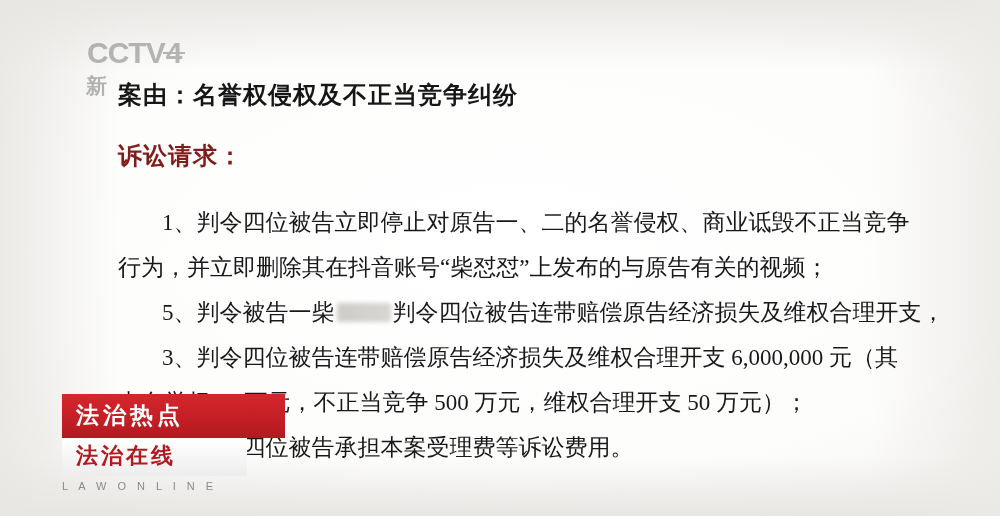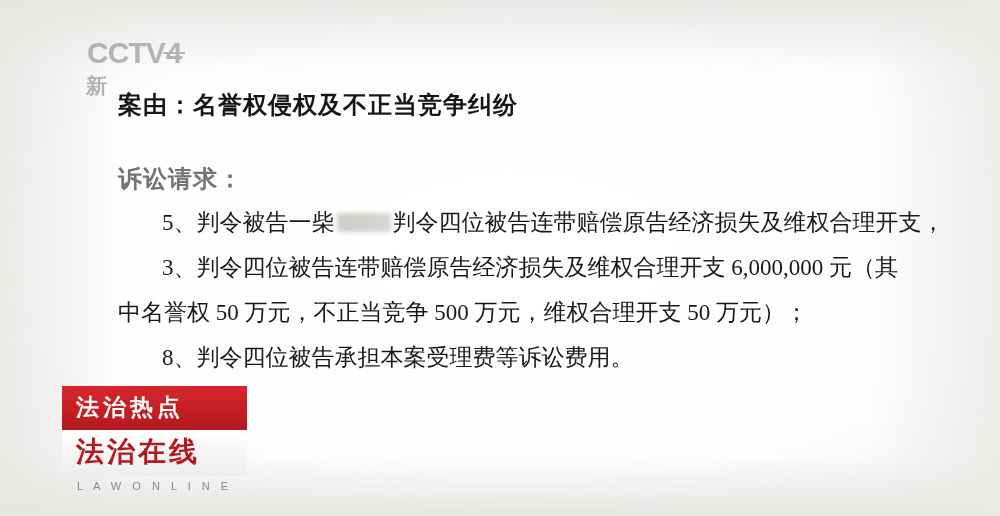--- a/index.html
+++ b/index.html
@@ -46,35 +46,35 @@
   }
   .paper-shade-right {
     position: absolute;
     right: 0; top: 0; width: 130px; height: 516px;
     background: linear-gradient(to left, #eceae7 0%, rgba(255,255,255,0) 100%);
     opacity: .85;
   }
   .case-cause {
     position: absolute;
     left: 118px;
-    top: 89px;
+    top: 79px;
     font-size: 24px;
     font-weight: 700;
     letter-spacing: 1px;
     color: #161616;
     filter: blur(.25px);
   }
   .heading {
     position: absolute;
     left: 118px;
-    top: 163px;
+    top: 140px;
     font-size: 24px;
     font-weight: 700;
     letter-spacing: 1px;
-    color: #737373;
+    color: #7f1d1d;
   }
   .body-block {
     position: absolute;
     left: 118px;
     top: 200px;
     width: 790px;
     font-size: 23px;
     line-height: 45px;
     color: #181818;
   }
@@ -153,37 +153,37 @@
     width: 185px;
   }
   .banner-top {
     background: linear-gradient(to bottom, #d6262c 0%, #b41920 100%);
     color: #ffffff;
     font-size: 23px;
     font-weight: 700;
     letter-spacing: 4px;
     padding: 6px 10px 7px 14px;
     box-sizing: border-box;
-    width: 185px;
+    width: 223px;
     font-family: "Liberation Sans", sans-serif;
   }
   .banner-bottom {
     background: linear-gradient(to bottom, #ffffff 0%, #ededed 100%);
     color: #b41920;
-    font-size: 28px;
+    font-size: 22px;
     font-weight: 700;
     letter-spacing: 3px;
     padding: 3px 10px 5px 14px;
     box-sizing: border-box;
     width: 185px;
     font-family: "Liberation Sans", sans-serif;
   }
   .banner-caption {
     width: 185px;
-    text-align: center;
+    text-align: left;
     color: #8a8a8a;
     font-size: 11px;
     letter-spacing: 4px;
     font-family: "Liberation Sans", sans-serif;
     padding-top: 4px;
   }
 </style>
 </head>
 <body>
 
@@ -200,20 +200,22 @@
     <span class="num">4</span>
   </div>
   <div class="logo-sub">新</div>
 
   <div class="case-cause">案由：名誉权侵权及不正当竞争纠纷</div>
 
   <div class="heading">诉讼请求：</div>
 
   <div class="body-block">
 
+    <p class="indent">1、判令四位被告立即停止对原告一、二的名誉侵权、商业诋毁不正当竞争</p>
+    <p>行为，并立即删除其在抖音账号“柴怼怼”上发布的与原告有关的视频；</p>
 
     <p class="indent">
       <span>5、判令被告一柴</span><span class="redact"></span><span>判令四位被告连带赔偿原告经济损失及维权合理开支，</span>
     </p>
 
     <p class="indent">3、判令四位被告连带赔偿原告经济损失及维权合理开支 6,000,000 元（其</p>
     <p>中名誉权 50 万元，不正当竞争 500 万元，维权合理开支 50 万元）；</p>
 
     <p class="indent">8、判令四位被告承担本案受理费等诉讼费用。</p>
   </div>

